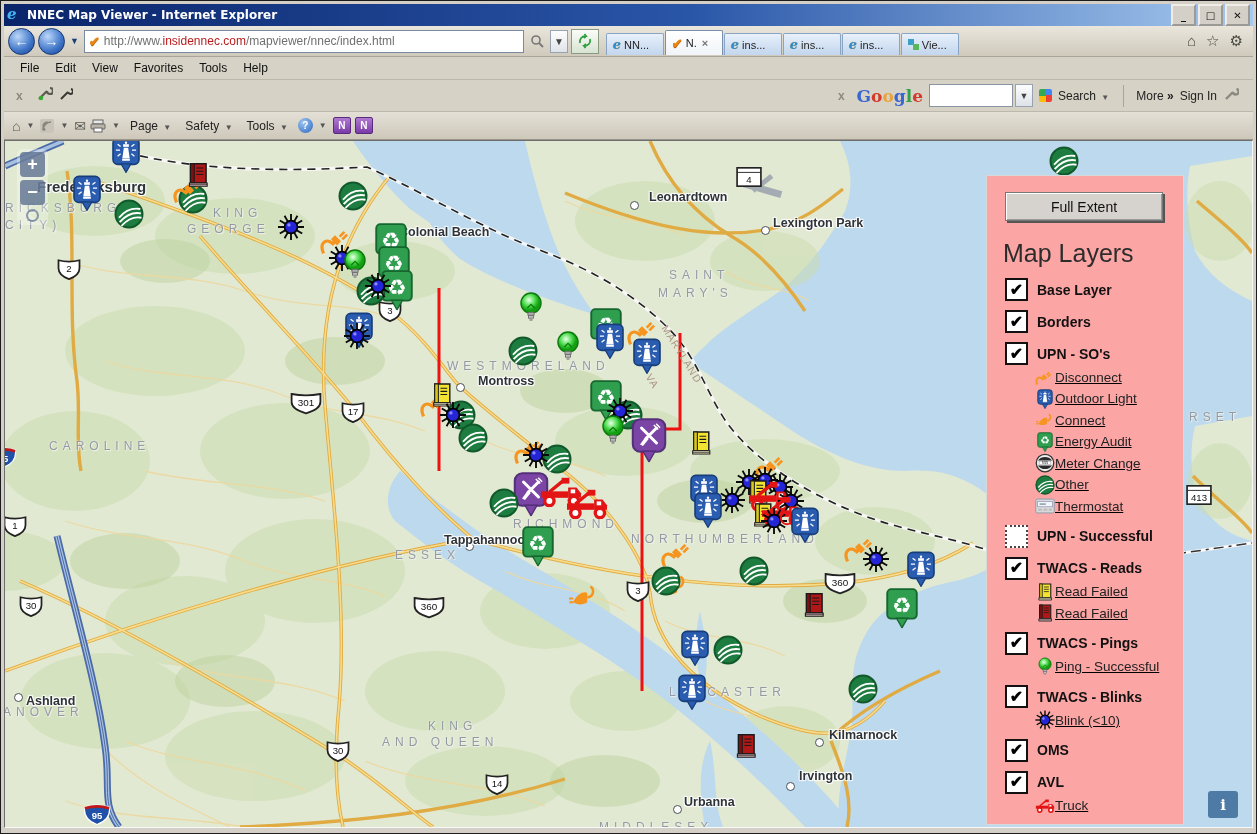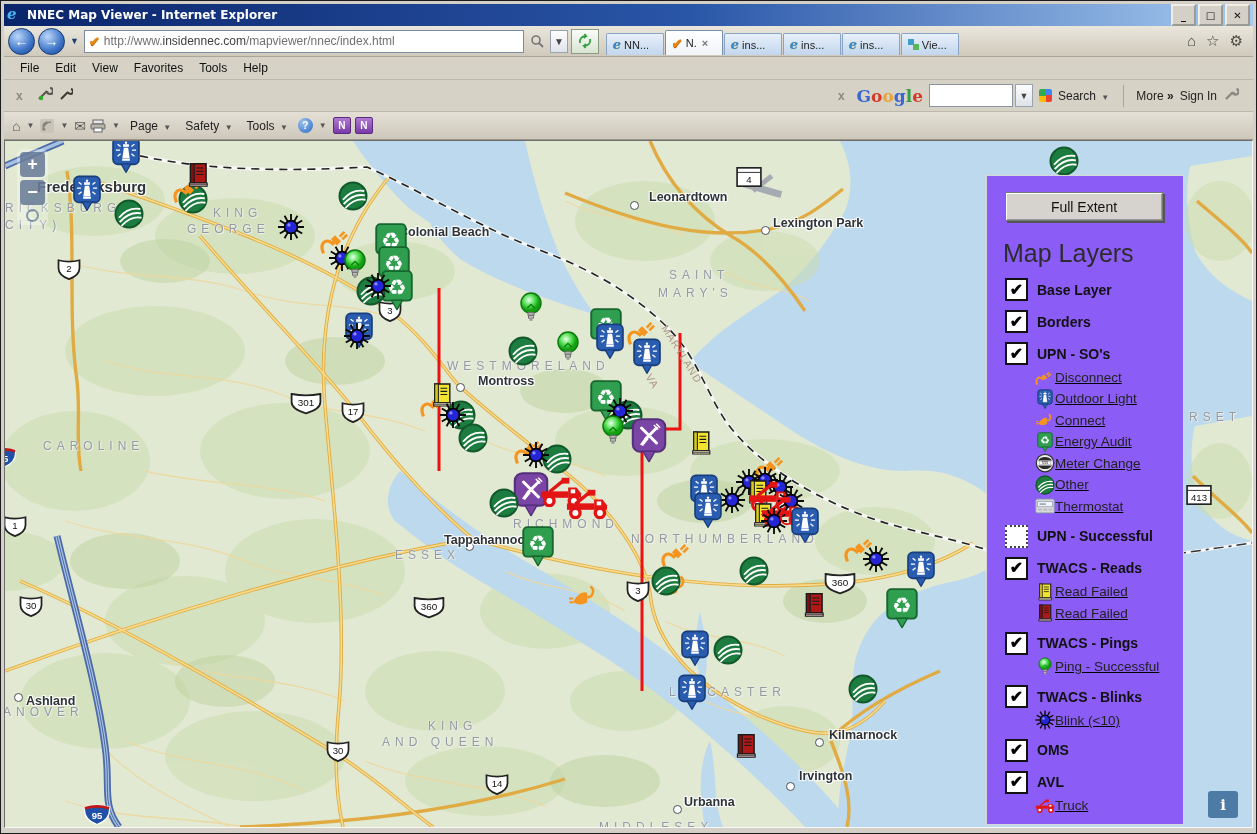--- a/index.html
+++ b/index.html
@@ -21,21 +21,21 @@
     padding:0 4px;gap:3px;border-bottom:1px solid #aaa49a;}
   .navcircle{width:25px;height:25px;border-radius:50%;
     background:radial-gradient(circle at 35% 30%,#bcd8fa,#3e74c8 60%,#1c448c);
     color:#fff;font-weight:bold;font-size:14px;display:flex;align-items:center;justify-content:center;
     border:1px solid #16366e;}
   .navdrop{color:#1c3c74;font-size:9px;margin:0 2px;}
   .addrbar{flex:0 0 430px;height:21px;background:#fff;border:1px solid #7a8aa0;display:flex;
     align-items:center;padding:0 4px;gap:4px;font-size:12px;}
   .fav-check{color:#e8860f;font-weight:bold;font-size:13px;text-shadow:0 1px 0 #b35f00;}
   .url{white-space:nowrap;overflow:hidden;}
-  .url .dim{color:#707070;} .url .dom{color:#404040;}
+  .url .dim{color:#707070;} .url .dom{color:#b91c1c;}
   .sbtn{height:21px;border:1px solid #98a2b0;background:linear-gradient(#fdfdfd,#dfe4ea);
     display:flex;align-items:center;justify-content:center;font-size:10px;color:#444;padding:0 3px;}
   .compat{width:26px;height:23px;border:1px solid #8a9a84;background:linear-gradient(#fafcf8,#d8e4d2);
     display:flex;align-items:center;justify-content:center;}
   
   .tabstrip{display:flex;align-items:flex-end;height:28px;gap:1px;margin-left:4px;}
   .tab{height:21px;display:flex;align-items:center;gap:3px;padding:0 6px;font-size:11px;color:#222;
     background:linear-gradient(#e8f0fa,#c2d6ee);border:1px solid #8aa4c4;border-bottom:none;
     border-radius:2px 2px 0 0;min-width:44px;}
   .tab.active{background:linear-gradient(#ffffff,#f0f4f8);height:24px;border-color:#7890ac;}
@@ -91,21 +91,21 @@
   .blabel{position:absolute;font-size:10.5px;color:#ab9486;letter-spacing:1px;white-space:nowrap;}
   .shield{position:absolute;transform:translate(-50%,-50%);}
   .mk{position:absolute;transform:translate(-50%,-50%);}
   
   .zoomctl{position:absolute;left:12px;top:8px;background:rgba(255,255,255,.30);border-radius:6px;
     padding:3px;display:flex;flex-direction:column;gap:3px;align-items:center;}
   .zbtn{width:25px;height:25px;border-radius:4px;background:rgba(96,116,146,.82);color:#fff;
     font-size:18px;font-weight:bold;display:flex;align-items:center;justify-content:center;}
   .zring{width:9px;height:9px;border-radius:50%;border:2px solid rgba(96,116,146,.7);margin-top:1px;}
   
-  .panel{position:absolute;left:981px;top:34px;width:198px;height:650px;background:#8b5cf6;
+  .panel{position:absolute;left:981px;top:34px;width:198px;height:650px;background:#fca5a5;
     border:1px solid #d8d8d8;box-sizing:border-box;padding:16px 0 0 18px;overflow:hidden;}
   .fullext{width:156px;height:27px;background:#d6d3ce;border:1px solid #777;
     box-shadow:inset 1px 1px 0 #fff,inset -1px -1px 0 #999,2px 2px 0 #555;
     font-size:14px;color:#111;display:flex;align-items:center;justify-content:center;margin-bottom:18px;}
   .ptitle{font-size:25px;color:#2c2c2c;margin:4px 0 10px -2px;}
   .layer-h{display:flex;align-items:center;gap:9px;margin-top:9px;}
   .cb{width:19px;height:19px;background:#fff;border:2px solid #111;font-size:16px;font-weight:bold;
     color:#000;display:flex;align-items:center;justify-content:center;line-height:1;}
   .cb.dashed{border:2px dotted #444;}
   .layer-label{font-size:14px;font-weight:bold;color:#111;}
@@ -529,21 +529,21 @@
     </svg>
 
     <div id="labels">
         <div class="county" style="left: 0px; top: 60px;">RICKSBURG</div>
         <div class="county" style="left: 0px; top: 77px;">CITY)</div>
         <div class="county" style="left: 208px; top: 65px;">KING</div>
         <div class="county" style="left: 182px; top: 81px;">GEORGE</div>
         <div class="county" style="left: 442px; top: 218px;">WESTMORELAND</div>
         <div class="county" style="left: 664px; top: 127px;">SAINT</div>
         <div class="county" style="left: 653px; top: 145px;">MARY'S</div>
-        <div class="county" style="left: 38px; top: 298px;">CAROLINE</div>
+        <div class="county" style="left: 44px; top: 298px;">CAROLINE</div>
         <div class="county" style="left: 390px; top: 407px;">ESSEX</div>
         <div class="county" style="left: 508px; top: 376px; text-align: center;">RICHMOND</div>
         <div class="county" style="left: 626px; top: 391px;">NORTHUMBERLAND</div>
         <div class="county" style="left: 423px; top: 578px;">KING</div>
         <div class="county" style="left: 377px; top: 594px;">AND QUEEN</div>
         <div class="county" style="left: 664px; top: 544px;">LANCASTER</div>
         <div class="county" style="left: -2px; top: 564px;">ANOVER</div>
         <div class="county" style="left: 594px; top: 679px;">MIDDLESEX</div>
         <div class="county" style="left: 1184px; top: 269px;">RSET</div>
         <div class="town big" style="left: 32px; top: 37px;">Fredericksburg</div>

